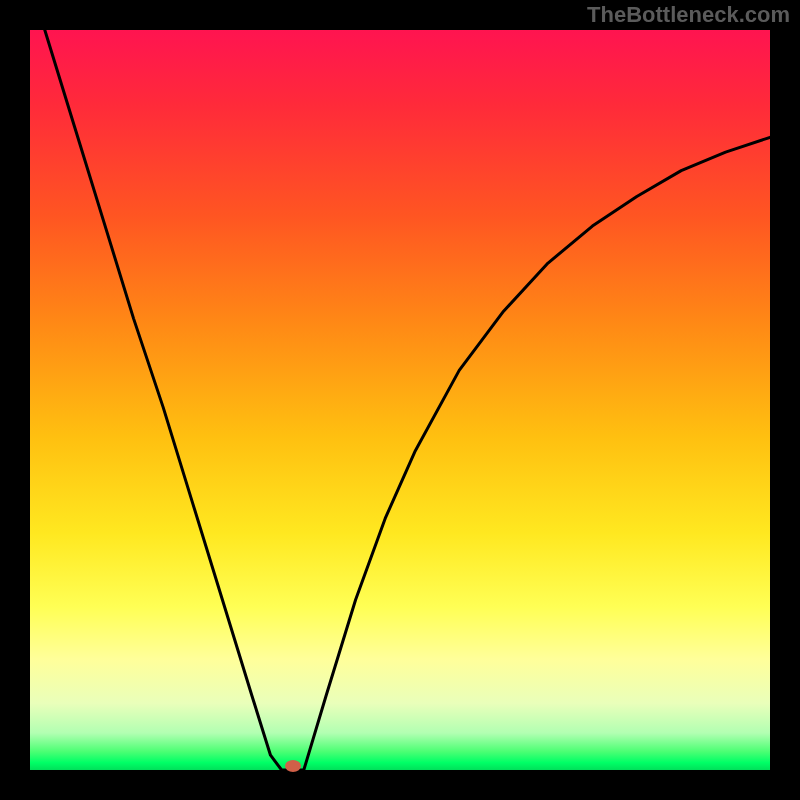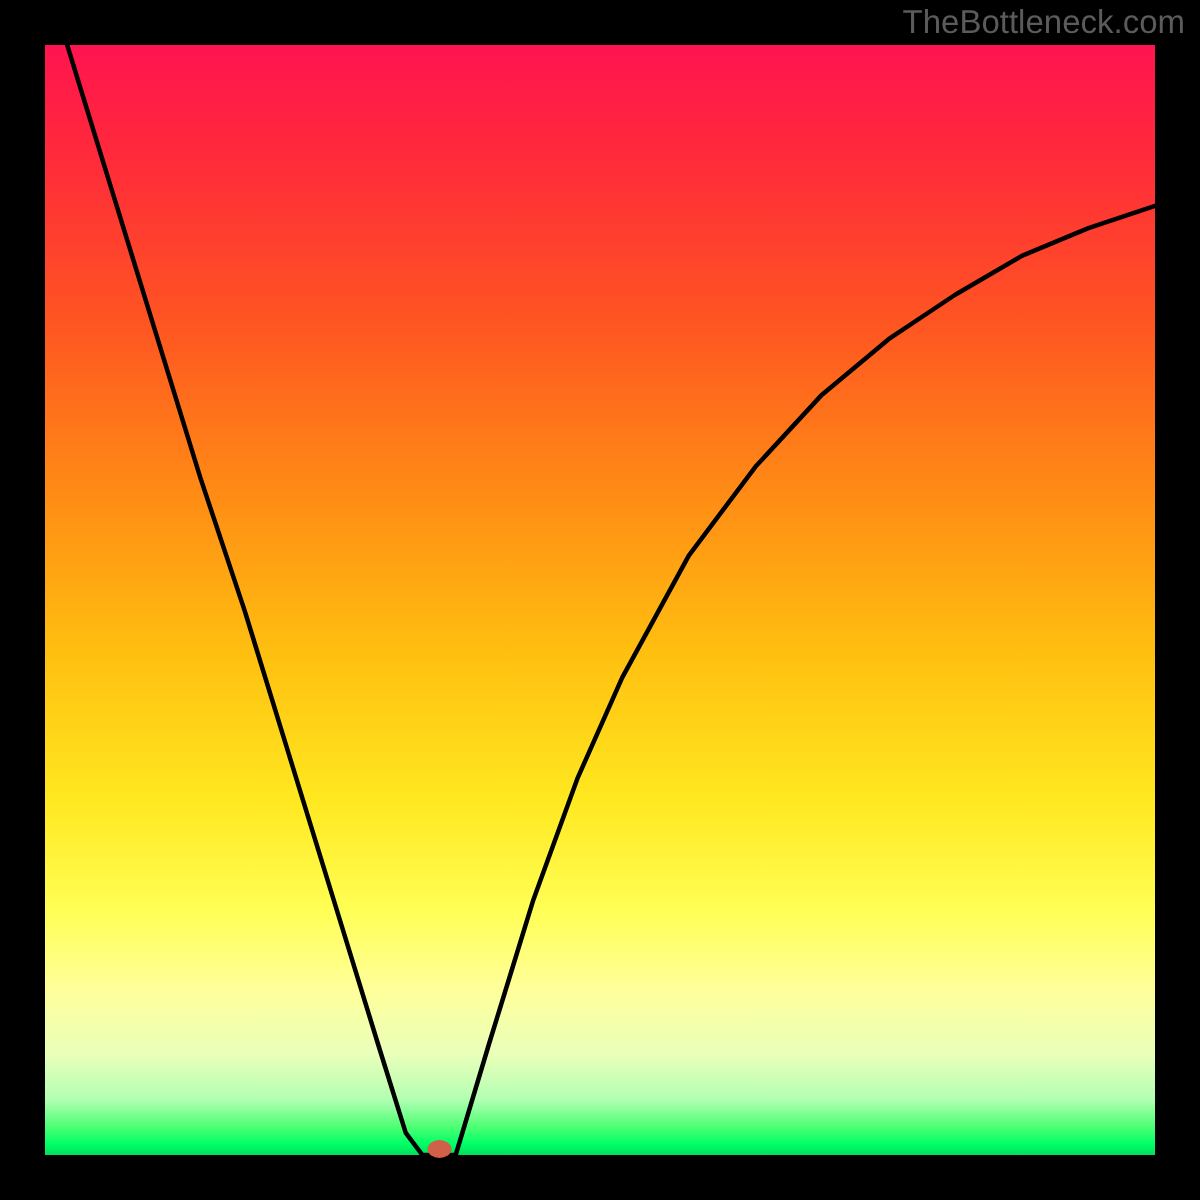--- a/index.html
+++ b/index.html
@@ -16,21 +16,21 @@
     width: 800px;
     height: 800px;
     background: #000;
   }
   .watermark {
     position: absolute;
     top: 2px;
     right: 10px;
     color: #5b5b5b;
     font-size: 22px;
-    font-weight: normal;
+    font-weight: bold;
     z-index: 20;
   }
   .plot-area {
     position: absolute;
     left: 30px;
     top: 30px;
     width: 740px;
     height: 740px;
     background: linear-gradient(to bottom,
       #ff1450 0%,

